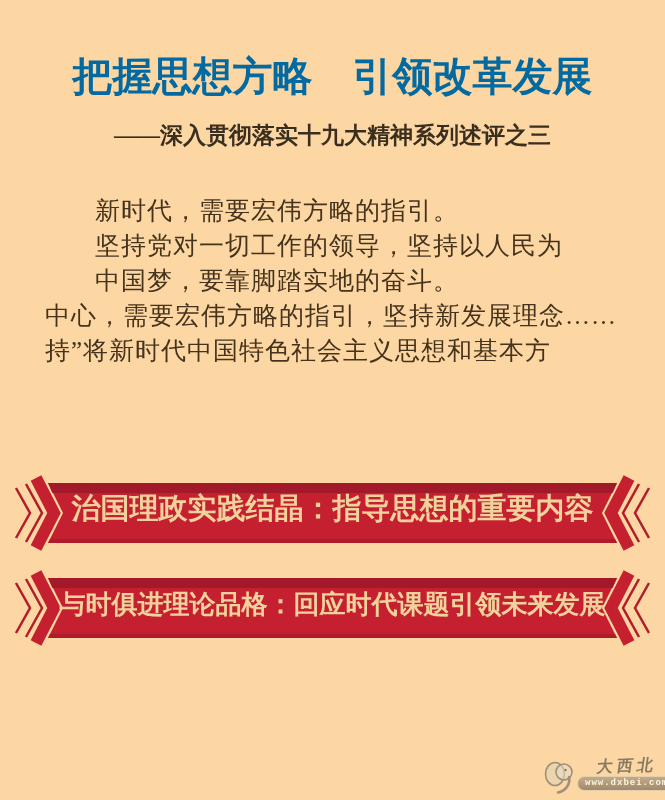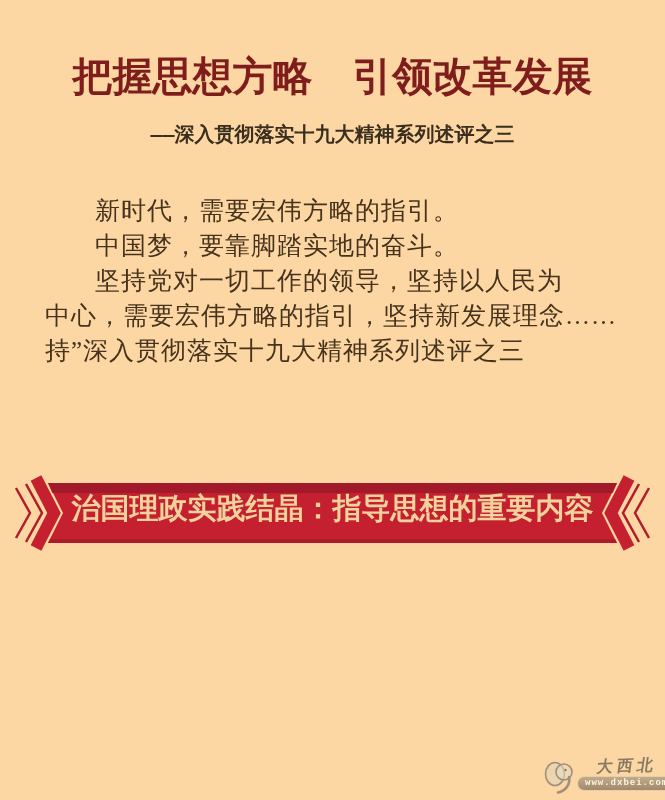--- a/index.html
+++ b/index.html
@@ -8,29 +8,29 @@
     position:relative;
     width:665px;height:800px;
     background:#fcd6a3;
     overflow:hidden;
   }
   
   .title{
     position:absolute;top:52px;left:0;width:665px;
     text-align:center;
     font-size:40px;line-height:48px;font-weight:bold;
-    color:#7f1d1d;letter-spacing:0px;
+    color:#0369a1;letter-spacing:0px;
     font-family:"Liberation Sans",sans-serif;
   }
   .subtitle{
     position:absolute;top:118px;left:0;width:665px;
     text-align:center;
-    font-size:20px;line-height:36px;font-weight:bold;
+    font-size:23px;line-height:36px;font-weight:bold;
     color:#3a2e1f;
-    font-family:Liberation Mono, monospace;
+    font-family:Liberation Serif, serif;
   }
   
   .body-text{
     position:absolute;top:193px;left:45px;width:580px;
     font-family:Liberation Serif, serif;
     font-size:25px;line-height:35px;
     color:#46331d;
     letter-spacing:1px;
   }
   .body-text .line{white-space:nowrap;}
@@ -83,24 +83,24 @@
 </head>
 <body>
 
 <div class="page">
 
   <div class="title">把握思想方略　引领改革发展</div>
   <div class="subtitle">——深入贯彻落实十九大精神系列述评之三</div>
 
   <div class="body-text">
     <div class="line indent">新时代，需要宏伟方略的指引。</div>
+    <div class="line indent">坚持党对一切工作的领导，坚持以人民为</div>
     <div class="line indent">中国梦，要靠脚踏实地的奋斗。</div>
-    <div class="line indent">坚持党对一切工作的领导，坚持以人民为</div>
     <div class="line">中心，需要宏伟方略的指引，坚持新发展理念……</div>
-    <div class="line">持”深入贯彻落实十九大精神系列述评之三</div>
+    <div class="line">持”将新时代中国特色社会主义思想和基本方</div>
   </div>
 
   <svg width="0" height="0" style="position:absolute" aria-hidden="true">
     <defs>
       <g id="ribbon-shape">
 
         <polyline points="16,13 30,38 16,63" fill="none" stroke="#b31d2b" stroke-width="2.5"></polyline>
         <polyline points="26,9 42,38 26,67" fill="none" stroke="#b31d2b" stroke-width="2.5"></polyline>
 
         <polyline points="36,3 54,38 36,73" fill="none" stroke="#c4202f" stroke-width="12"></polyline>
@@ -119,20 +119,26 @@
     </defs>
   </svg>
 
   <div class="banner banner-1">
     <svg width="665" height="84" viewBox="0 0 665 84">
       <use href="#ribbon-shape"></use>
     </svg>
     <div class="banner-text">治国理政实践结晶：指导思想的重要内容</div>
   </div>
 
+  <div class="banner banner-2">
+    <svg width="665" height="84" viewBox="0 0 665 84">
+      <use href="#ribbon-shape"></use>
+    </svg>
+    <div class="banner-text">与时俱进理论品格：回应时代课题引领未来发展</div>
+  </div>
 
 
   <div class="watermark">
     <svg class="wm-elephant" width="34" height="38" viewBox="0 0 34 38">
       <ellipse cx="12" cy="16" rx="9.5" ry="11.5" fill="#d9d1c0" fill-opacity="0.55" stroke="#8a8172" stroke-width="1.6"></ellipse>
       <circle cx="21" cy="14" r="8" fill="#e4dccb" fill-opacity="0.55" stroke="#8a8172" stroke-width="1.6"></circle>
       <path d="M26,19 C27.5,26 23,33 15,34.5" fill="none" stroke="#8a8172" stroke-width="2.6" stroke-linecap="round"></path>
       <circle cx="22.5" cy="12" r="1.2" fill="#6f6654"></circle>
     </svg>
     <div class="wm-right">

